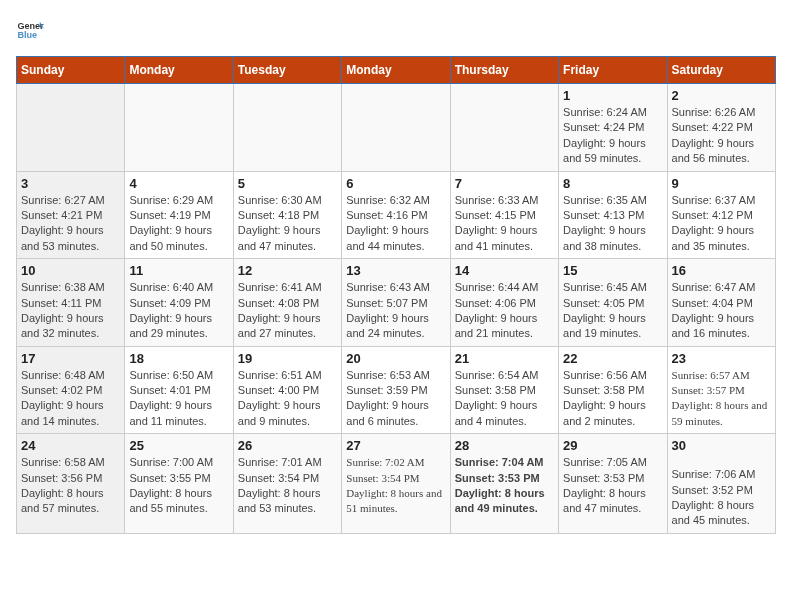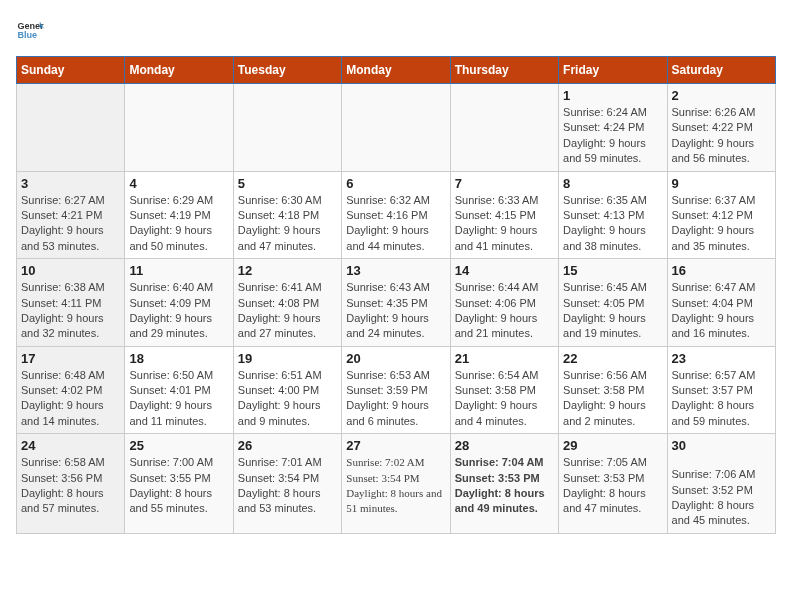--- a/index.html
+++ b/index.html
@@ -186,21 +186,21 @@
         </td>
         <td>
           <span class="day-num">12</span>
           <div class="day-info" style="white-space: pre-line;">Sunrise: 6:41 AM
 Sunset: 4:08 PM
 Daylight: 9 hours and 27 minutes.</div>
         </td>
         <td>
           <span class="day-num">13</span>
           <div class="day-info" style="white-space: pre-line;">Sunrise: 6:43 AM
-Sunset: 4:35 PM
+Sunset: 5:07 PM
 Daylight: 9 hours and 24 minutes.</div>
         </td>
         <td>
           <span class="day-num">14</span>
           <div class="day-info" style="white-space: pre-line;">Sunrise: 6:44 AM
 Sunset: 4:06 PM
 Daylight: 9 hours and 21 minutes.</div>
         </td>
         <td>
           <span class="day-num">15</span>
@@ -247,21 +247,21 @@
 Daylight: 9 hours and 4 minutes.</div>
         </td>
         <td>
           <span class="day-num">22</span>
           <div class="day-info" style="white-space: pre-line;">Sunrise: 6:56 AM
 Sunset: 3:58 PM
 Daylight: 9 hours and 2 minutes.</div>
         </td>
         <td>
           <span class="day-num">23</span>
-          <div class="day-info" style="white-space: pre-line;">Sunrise: 6:57 AM
+          <div class="day-info" style="white-space: pre-line; font-family: Liberation Serif, serif;">Sunrise: 6:57 AM
 Sunset: 3:57 PM
 Daylight: 8 hours and 59 minutes.</div>
         </td>
       </tr>
       <tr>
         <td>
           <span class="day-num">24</span>
           <div class="day-info" style="white-space: pre-line;">Sunrise: 6:58 AM
 Sunset: 3:56 PM
 Daylight: 8 hours and 57 minutes.</div>

